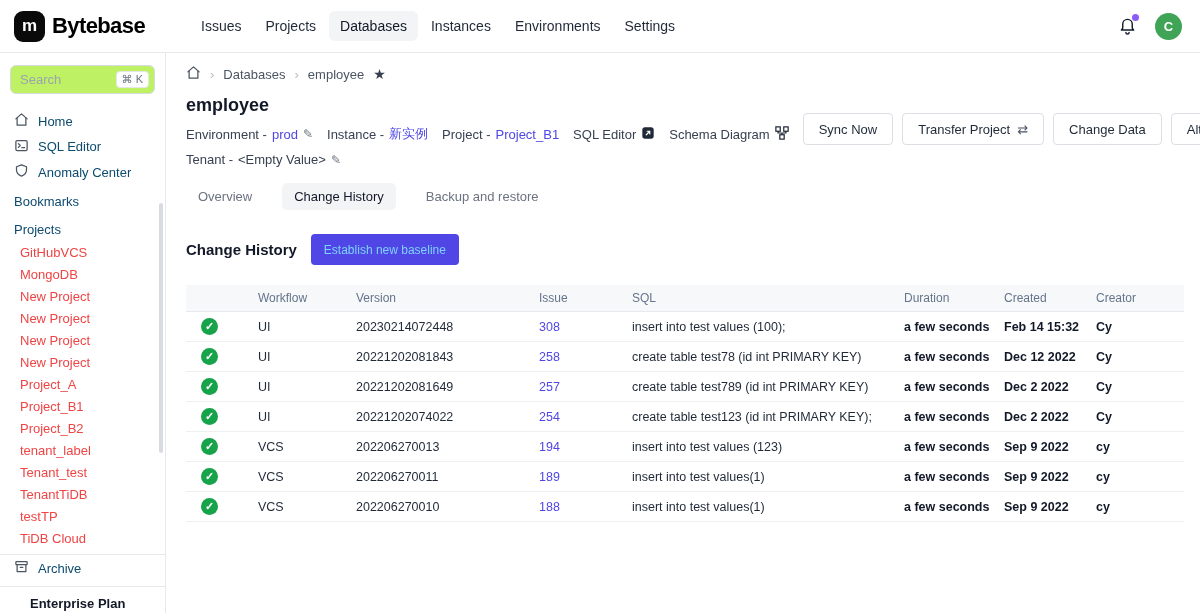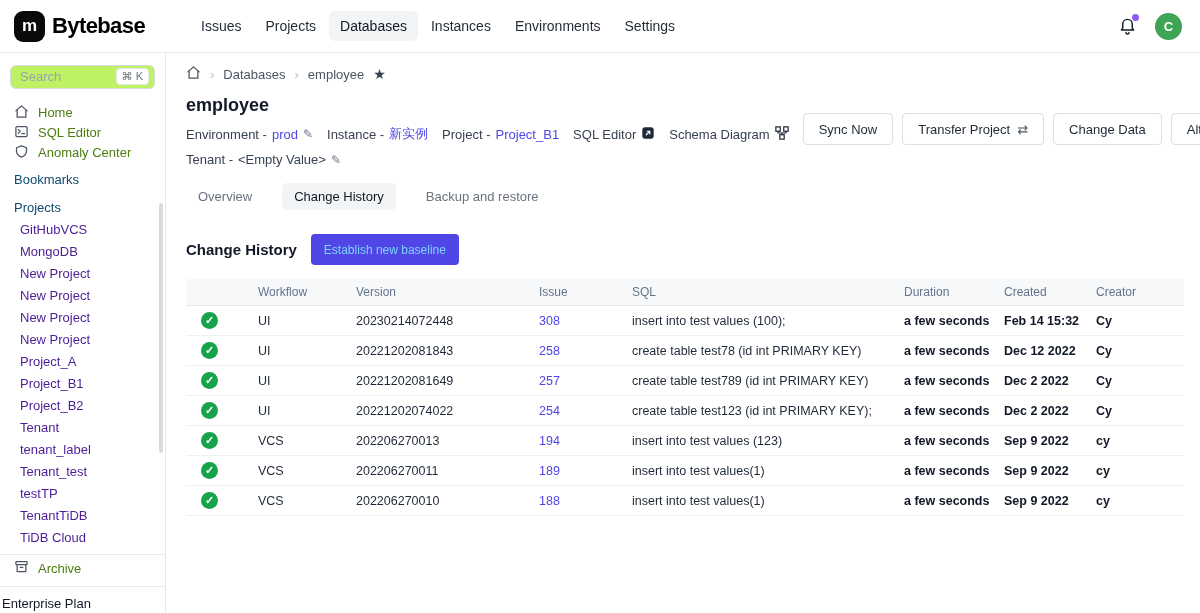--- a/index.html
+++ b/index.html
@@ -24,26 +24,26 @@
   
   .body-row{display:flex;height:560px}
   .sidebar{width:166px;min-width:166px;border-right:1px solid #e7e9ec;padding-top:12px;display:flex;flex-direction:column;position:relative;overflow:hidden;background:#fff}
   main{flex:1;padding:12px 16px 0 20px;min-width:0}
 
   
   .search-box{margin:0 10px 14px;display:flex;align-items:center;border:1px solid #d7dade;border-radius:6px;height:30px;padding:0 5px 0 9px;gap:4px;background:#bef264}
   .search-box input{border:0;outline:0;flex:1;min-width:0;font-size:13px;color:#374151;font-family:inherit;background:transparent}
   .search-box input::placeholder{color:#9ca3af}
   .kbd{font-size:11px;color:#6b7280;border:1px solid #e5e7eb;border-radius:4px;padding:1px 5px;background:#fff;white-space:nowrap}
-  .side-item{display:flex;align-items:center;gap:9px;padding:0 14px;height:26px;font-size:13px;color:#4d7c0f;cursor:pointer;white-space:nowrap}
+  .side-item{display:flex;align-items:center;gap:9px;padding:0 14px;height:26px;font-size:13px;color:#0c4a6e;cursor:pointer;white-space:nowrap}
   .side-label{padding:9px 14px 4px;font-size:13px;color:#0c4a6e}
-  .project{padding-left:20px;height:22px;color:#4c1d95}
+  .project{padding-left:20px;height:22px;color:#ef4444}
   .side-bottom{margin-top:auto}
   .sep{border-top:1px solid #e7e9ec;margin:5px 0 0}
-  .plan{font-weight:400;padding:9px 2px 2px;font-size:13px;color:#111827;cursor:pointer}
+  .plan{font-weight:700;padding:9px 30px 2px;font-size:13px;color:#111827;cursor:pointer}
   .scroll-thumb{position:absolute;right:2px;top:150px;width:4px;height:250px;border-radius:2px;background:#d8dbdf;cursor:pointer}
 
   
   .breadcrumb{display:flex;align-items:center;gap:9px;font-size:13px;color:#4b5563}
   .crumb{cursor:pointer}
   .crumb-sep{color:#b6bcc4}
   .crumb-star{color:#374151;font-size:14px;cursor:pointer}
   .page-head{display:flex;justify-content:space-between;align-items:flex-start;margin-top:12px}
   .title{font-size:18px;font-weight:700;color:#111827}
   .meta-line{display:flex;align-items:center;margin-top:9px;font-size:13px;color:#374151}
@@ -56,21 +56,21 @@
 
   
   .tabs{display:flex;align-items:center;gap:18px;margin-top:16px;font-size:13px;color:#6b7280}
   .tab{padding:6px 12px;border-radius:5px;cursor:pointer;white-space:nowrap}
   .tab.active{background:var(--pill);color:#111827}
 
   
   .section-head{display:flex;align-items:center;gap:14px;margin-top:24px}
   .section-title{font-size:15px;font-weight:700;color:#111827}
   .btn-primary{background:var(--accent);border:none;color:#7dd3fc;height:31px;padding:0 13px;border-radius:4px;font-size:12px;cursor:pointer}
-  .table{margin-top:14px}
+  .table{margin-top:20px}
   .trow{display:grid;grid-template-columns:72px 98px 183px 93px 272px 100px 92px 1fr;align-items:center;height:30px;border-bottom:1px solid #edeff1;font-size:12.5px;color:#1f2937}
   .thead-row{background:#f7f8fa;height:27px;color:#64748b;font-size:12px;border-bottom:1px solid #e7e9ec}
   .cell-status{padding-left:15px;display:flex;align-items:center}
   .check{width:17px;height:17px;border-radius:50%;background:var(--green);color:#fff;font-size:11px;font-weight:700;display:flex;align-items:center;justify-content:center}
   .issue-link{color:var(--accent);cursor:pointer}
   .b{font-weight:700;color:#111827}
 </style>
 </head>
 <body>
 
@@ -136,25 +136,24 @@
       <div id="project-list">
           <div class="side-item project">GitHubVCS</div>
           <div class="side-item project">MongoDB</div>
           <div class="side-item project">New Project</div>
           <div class="side-item project">New Project</div>
           <div class="side-item project">New Project</div>
           <div class="side-item project">New Project</div>
           <div class="side-item project">Project_A</div>
           <div class="side-item project">Project_B1</div>
           <div class="side-item project">Project_B2</div>
-          <div class="side-item project">Tenant</div>
           <div class="side-item project">tenant_label</div>
           <div class="side-item project">Tenant_test</div>
+          <div class="side-item project">TenantTiDB</div>
           <div class="side-item project">testTP</div>
-          <div class="side-item project">TenantTiDB</div>
           <div class="side-item project">TiDB Cloud</div>
         </div>
 
       <div class="side-bottom">
         <div class="sep"></div>
         <div class="side-item">
           <span><svg width="15" height="15" viewBox="0 0 24 24" fill="none" stroke="#4b5563" stroke-width="2" stroke-linejoin="round" stroke-linecap="round">
                 <rect x="3" y="4" width="18" height="5" rx="1"></rect>
                 <path d="M5 9v11h14V9"></path>
                 <path d="M10 13.5h4"></path>

